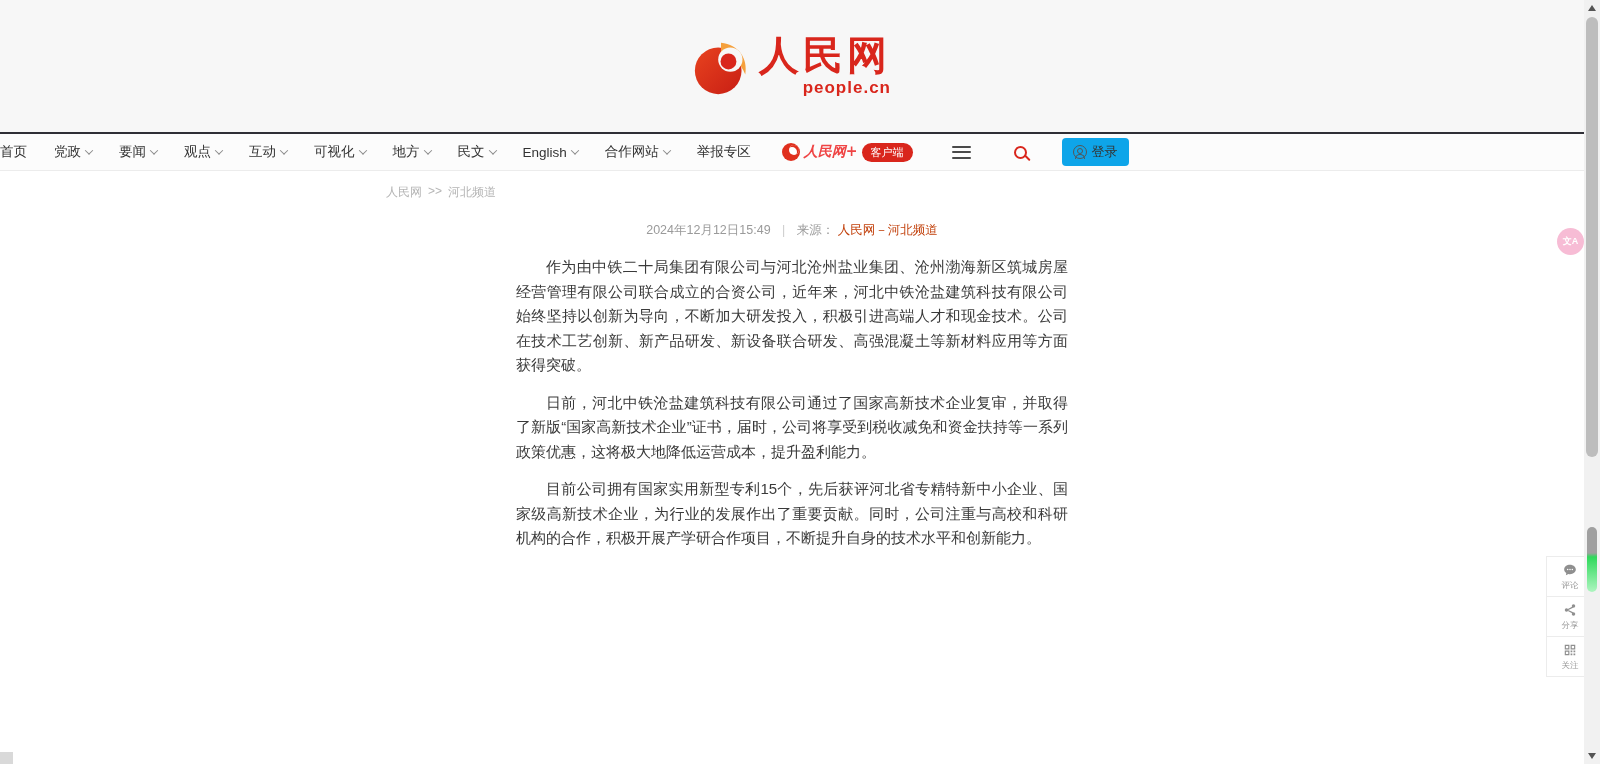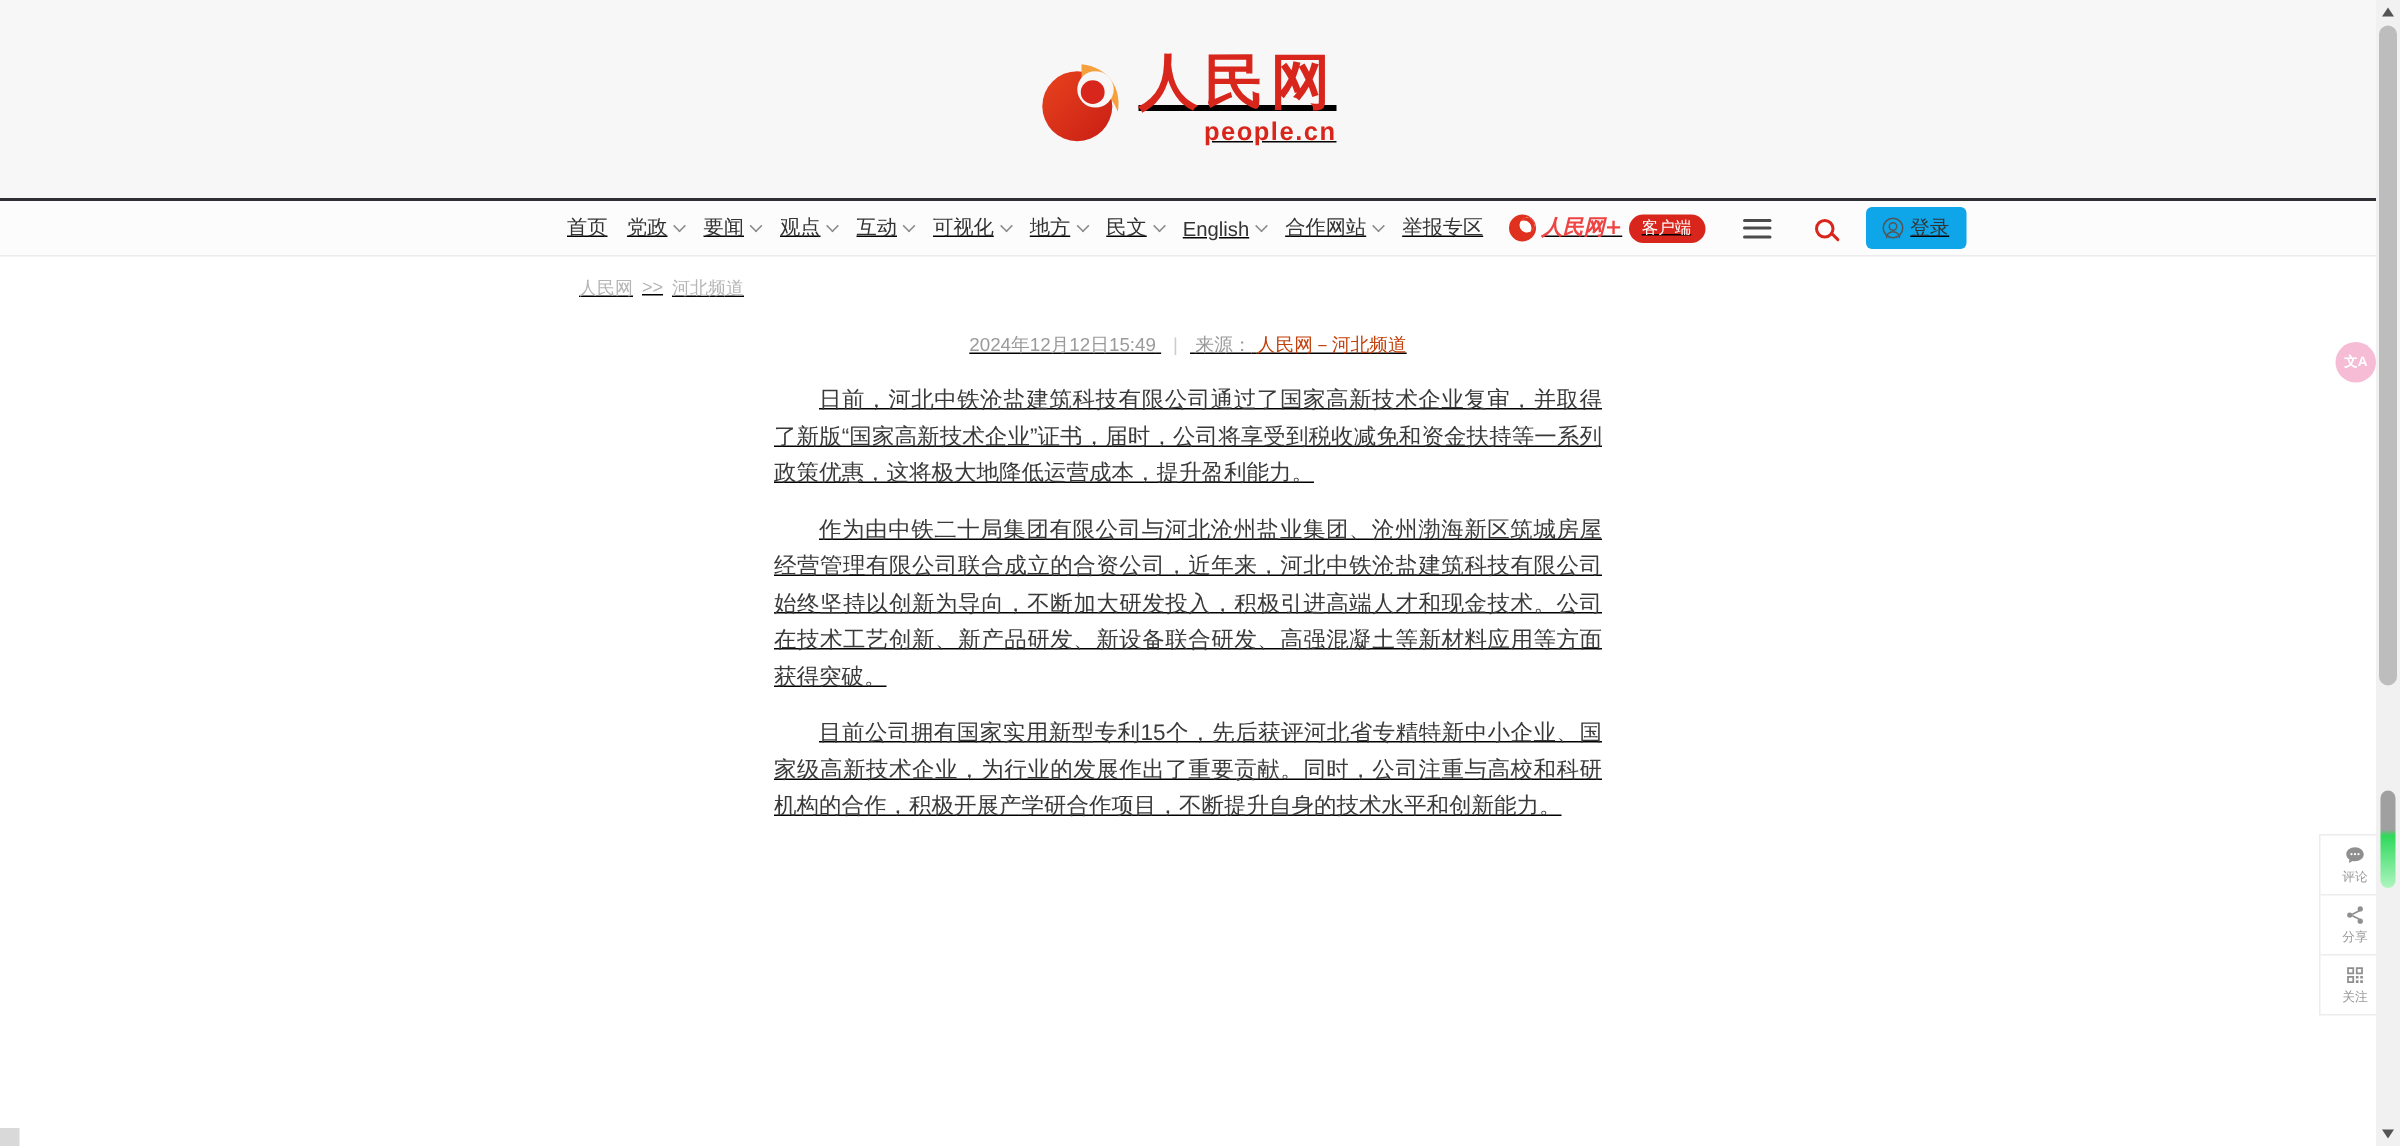--- a/index.html
+++ b/index.html
@@ -1,30 +1,30 @@
 <!DOCTYPE html>
 <html><head>
 <meta charset="utf-8">
 <style>
   * { box-sizing: border-box; margin: 0; padding: 0; }
   html,body { width:1600px; height:764px; overflow:hidden; background:#fff;
     font-family:"Liberation Sans","DejaVu Sans",sans-serif; }
-  .page { position:absolute; left:0; top:0; width:1584px; height:764px;text-decoration:underline; }
+  .page { position:absolute; left:0; top:0; width:1584px; height:764px; }
 
   
   .site-header { height:132px; background:#f7f7f7; display:flex; align-items:center; justify-content:center; }
   .logo { display:flex; align-items:flex-end; gap:10px; cursor:pointer; }
   .logo-ball { width:56px; height:56px; margin-bottom:2px; }
   .logo-text { display:flex; flex-direction:column; align-items:flex-end; color:#d9261c; }
   .logo-cn { font-family:"DejaVu Serif","Liberation Serif",serif; font-size:40px; font-weight:bold; letter-spacing:4px; line-height:1; }
   .logo-en { font-size:17px; font-weight:bold; letter-spacing:1px; margin-top:3px; }
 
   
   .navbar { height:39px; border-top:2px solid #2f2f36; border-bottom:1px solid #ececec; background:#fcfcfc;
-    display:flex; align-items:center; padding-left:378px; gap:13px; white-space:nowrap; }
+    display:flex; align-items:center; gap:27px; white-space:nowrap; }
   .nav-item { font-size:13.5px; color:#333; display:flex; align-items:center; gap:4px; cursor:pointer; }
   .caret { width:6px; height:6px; border-right:1.4px solid #8a8a8a; border-bottom:1.4px solid #8a8a8a;
     transform:rotate(45deg) translate(-1px,-1px); margin-left:1px; }
   .app-badge { display:flex; align-items:center; gap:4px; cursor:pointer; margin:0 4px; }
   .badge-ball { width:18px; height:18px; border-radius:50%; background:#e0301e; position:relative; overflow:hidden; }
   .badge-ball::after { content:""; position:absolute; left:7px; top:2px; width:10px; height:10px; border-radius:50%;
     background:#fff; box-shadow:inset -2px 2px 0 #e0301e; }
   .badge-script { color:#ef4444; font-weight:bold; font-style:italic; font-size:14px;
     font-family:"DejaVu Serif","Liberation Serif",serif; }
   .badge-pill { background:#d9261c; color:#fff; font-size:11px; line-height:1; padding:4px 9px; border-radius:10px; }
@@ -181,22 +181,22 @@
 
     <div class="article-meta">
       <span>2024年12月12日15:49</span>
       <span class="divider">|</span>
       <span>来源：</span>
       <span class="source-link">人民网－河北频道</span>
     </div>
 
 
     <article class="article-body">
+      <p>作为由中铁二十局集团有限公司与河北沧州盐业集团、沧州渤海新区筑城房屋经营管理有限公司联合成立的合资公司，近年来，河北中铁沧盐建筑科技有限公司始终坚持以创新为导向，不断加大研发投入，积极引进高端人才和现金技术。公司在技术工艺创新、新产品研发、新设备联合研发、高强混凝土等新材料应用等方面获得突破。</p>
       <p>日前，河北中铁沧盐建筑科技有限公司通过了国家高新技术企业复审，并取得了新版“国家高新技术企业”证书，届时，公司将享受到税收减免和资金扶持等一系列政策优惠，这将极大地降低运营成本，提升盈利能力。</p>
-      <p>作为由中铁二十局集团有限公司与河北沧州盐业集团、沧州渤海新区筑城房屋经营管理有限公司联合成立的合资公司，近年来，河北中铁沧盐建筑科技有限公司始终坚持以创新为导向，不断加大研发投入，积极引进高端人才和现金技术。公司在技术工艺创新、新产品研发、新设备联合研发、高强混凝土等新材料应用等方面获得突破。</p>
       <p>目前公司拥有国家实用新型专利15个，先后获评河北省专精特新中小企业、国家级高新技术企业，为行业的发展作出了重要贡献。同时，公司注重与高校和科研机构的合作，积极开展产学研合作项目，不断提升自身的技术水平和创新能力。</p>
 
     </article>
   </main>
 
 </div>
 
 <aside class="float-toolbar">
   <div class="ft-item">
     <span class="ft-icon">

